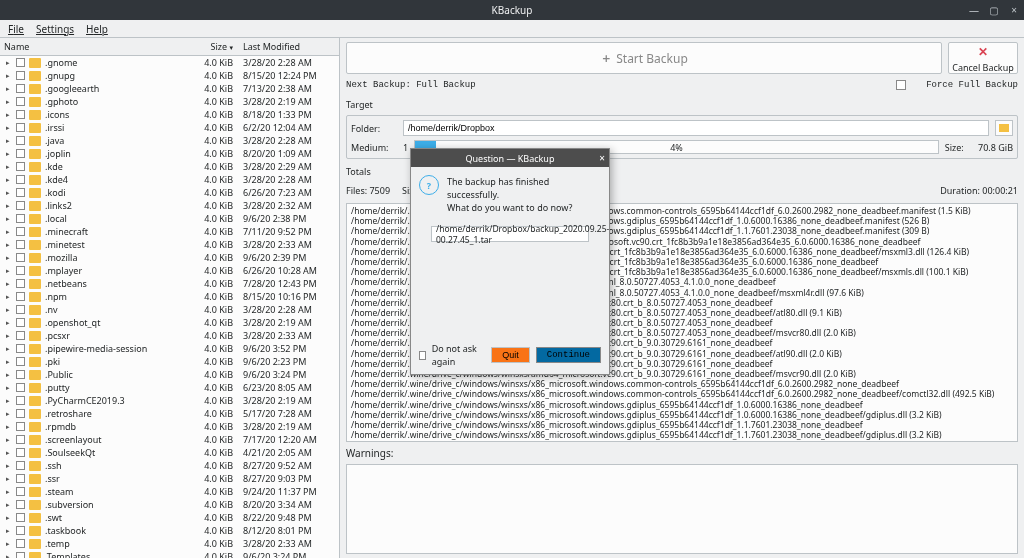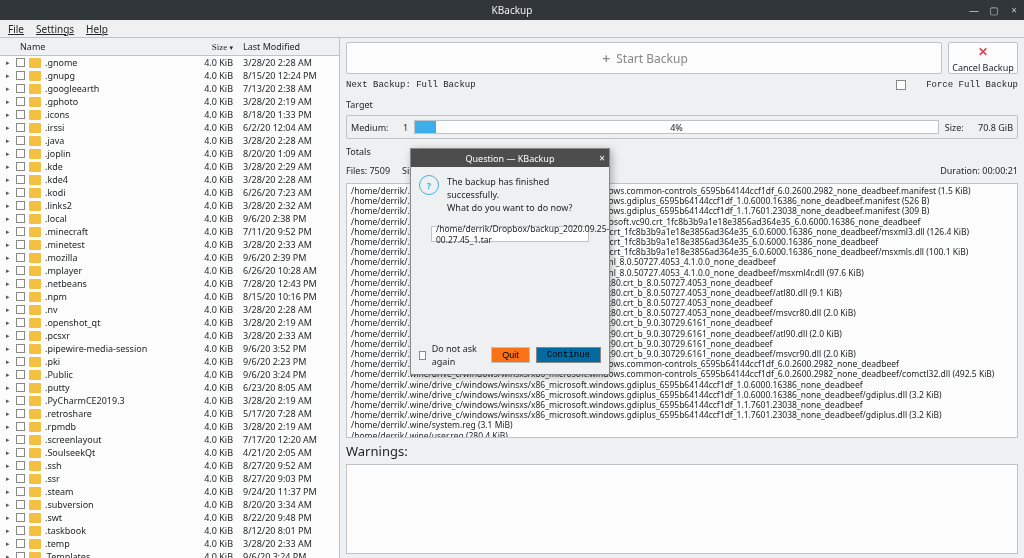--- a/index.html
+++ b/index.html
@@ -66,22 +66,22 @@
     background: #fcfcfc;
   }
   .tree-header {
     display: flex;
     height: 18px;
     background: #eff0f1;
     border-bottom: 1px solid #bdc3c7;
     font-size: 9px;
     align-items: center;
   }
-  .tree-header .col-name { flex: 1; padding-left: 20px; }
-  .tree-header .col-size { width: 50px; text-align: right; padding-right: 6px; font-family: Liberation Serif, serif; }
+  .tree-header .col-name { flex: 1; padding-left: 4px; }
+  .tree-header .col-size { width: 50px; text-align: right; padding-right: 6px; }
   .tree-header .col-mod { width: 100px; padding-left: 4px; }
   .tree-body {
     flex: 1;
     overflow-y: auto;
   }
   .tree-row {
     display: flex;
     align-items: center;
     height: 13px;
     padding-left: 6px;
@@ -216,21 +216,21 @@
     flex: 1;
     border: 1px solid #bdc3c7;
     background: #fcfcfc;
     padding: 2px 4px;
     font-size: 8.5px;
     line-height: 1.2;
     overflow: hidden;
     color: #232627;
     white-space: pre;
   }
-  .warnings-label { font-size: 13px; }
+  .warnings-label { font-size: 10px; }
   .warnings-area {
     height: 90px;
     border: 1px solid #bdc3c7;
     background: #fcfcfc;
   }
   
   .modal {
     position: absolute;
     left: 410px;
     top: 148px;
@@ -663,20 +663,27 @@
       <span>Full Backup</span>
       <span style="flex:1"></span>
       <span class="chklabel">
         <span class="chkbox"></span>
         <span>Force Full Backup</span>
       </span>
     </div>
 
     <div class="group-label">Target</div>
     <div class="target-group">
+      <div class="field-row">
+        <span class="flabel">Folder:</span>
+        <input type="text" value="/home/derrik/Dropbox" style="">
+        <div class="browse">
+          <span class="fico"></span>
+        </div>
+      </div>
       <div class="field-row">
         <span class="flabel">Medium:</span>
         <span>1</span>
         <div class="progress-wrap">
           <div class="progressbar">
             <div class="fill"></div>
             <span class="ptxt">4%</span>
           </div>
         </div>
         <span class="size-label">Size:</span>&nbsp;

